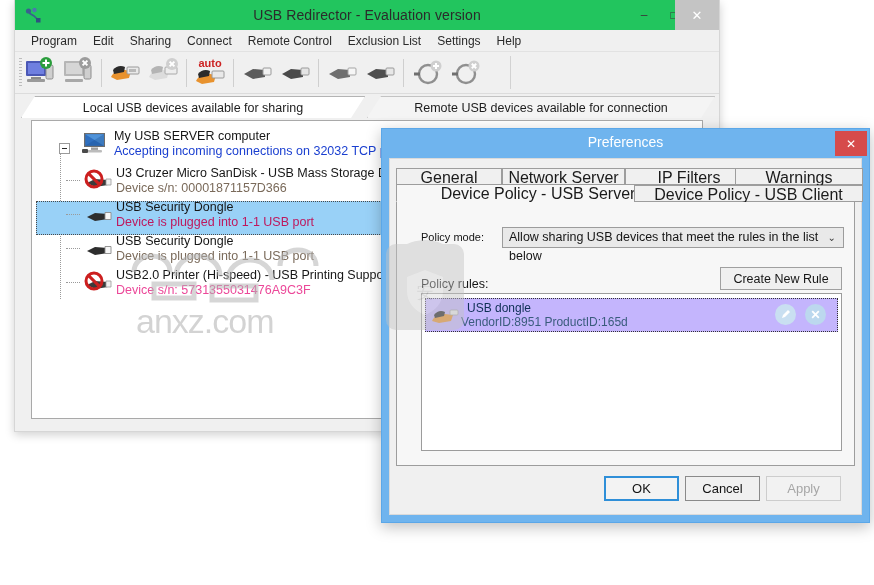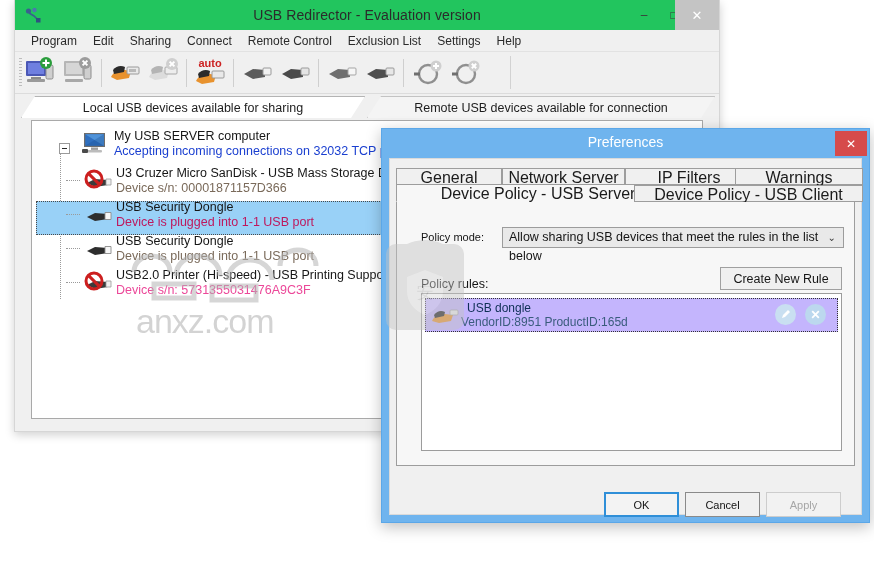--- a/index.html
+++ b/index.html
@@ -191,23 +191,23 @@
     color:#ffffff;font-size:11px;
   }
   #rule-del-icon{
     position:absolute;right:12px;top:6px;width:21px;height:21px;border-radius:50%;
     background:#bcd8ee;display:flex;align-items:center;justify-content:center;
     color:#ffffff;font-size:12px;
   }
 
   #pref-footer{position:absolute;left:6px;right:6px;bottom:6px;height:40px;}
   .dlgbtn{
-    position:absolute;top:24px;height:25px;width:75px;
+    position:absolute;top:8px;height:25px;width:75px;
     display:flex;align-items:center;justify-content:center;
-    font-size:11px;background:#f0f0f0;border:1px solid #adadad;box-sizing:border-box;
+    font-size:13px;background:#f0f0f0;border:1px solid #adadad;box-sizing:border-box;
     color:#131313;
     text-align:right;
   }
   #btn-ok{right:176px;border:2px solid #2f8fd8;background:#f3f3f3;}
   #btn-cancel{right:95px;border:1px solid #8a8a8a;}
   #btn-apply{right:14px;color:#a6a6a6;border:1px solid #cdcdcd;background:#f2f2f2;}
 
   
   #watermark{
     position:absolute;left:124px;top:236px;width:470px;height:110px;

